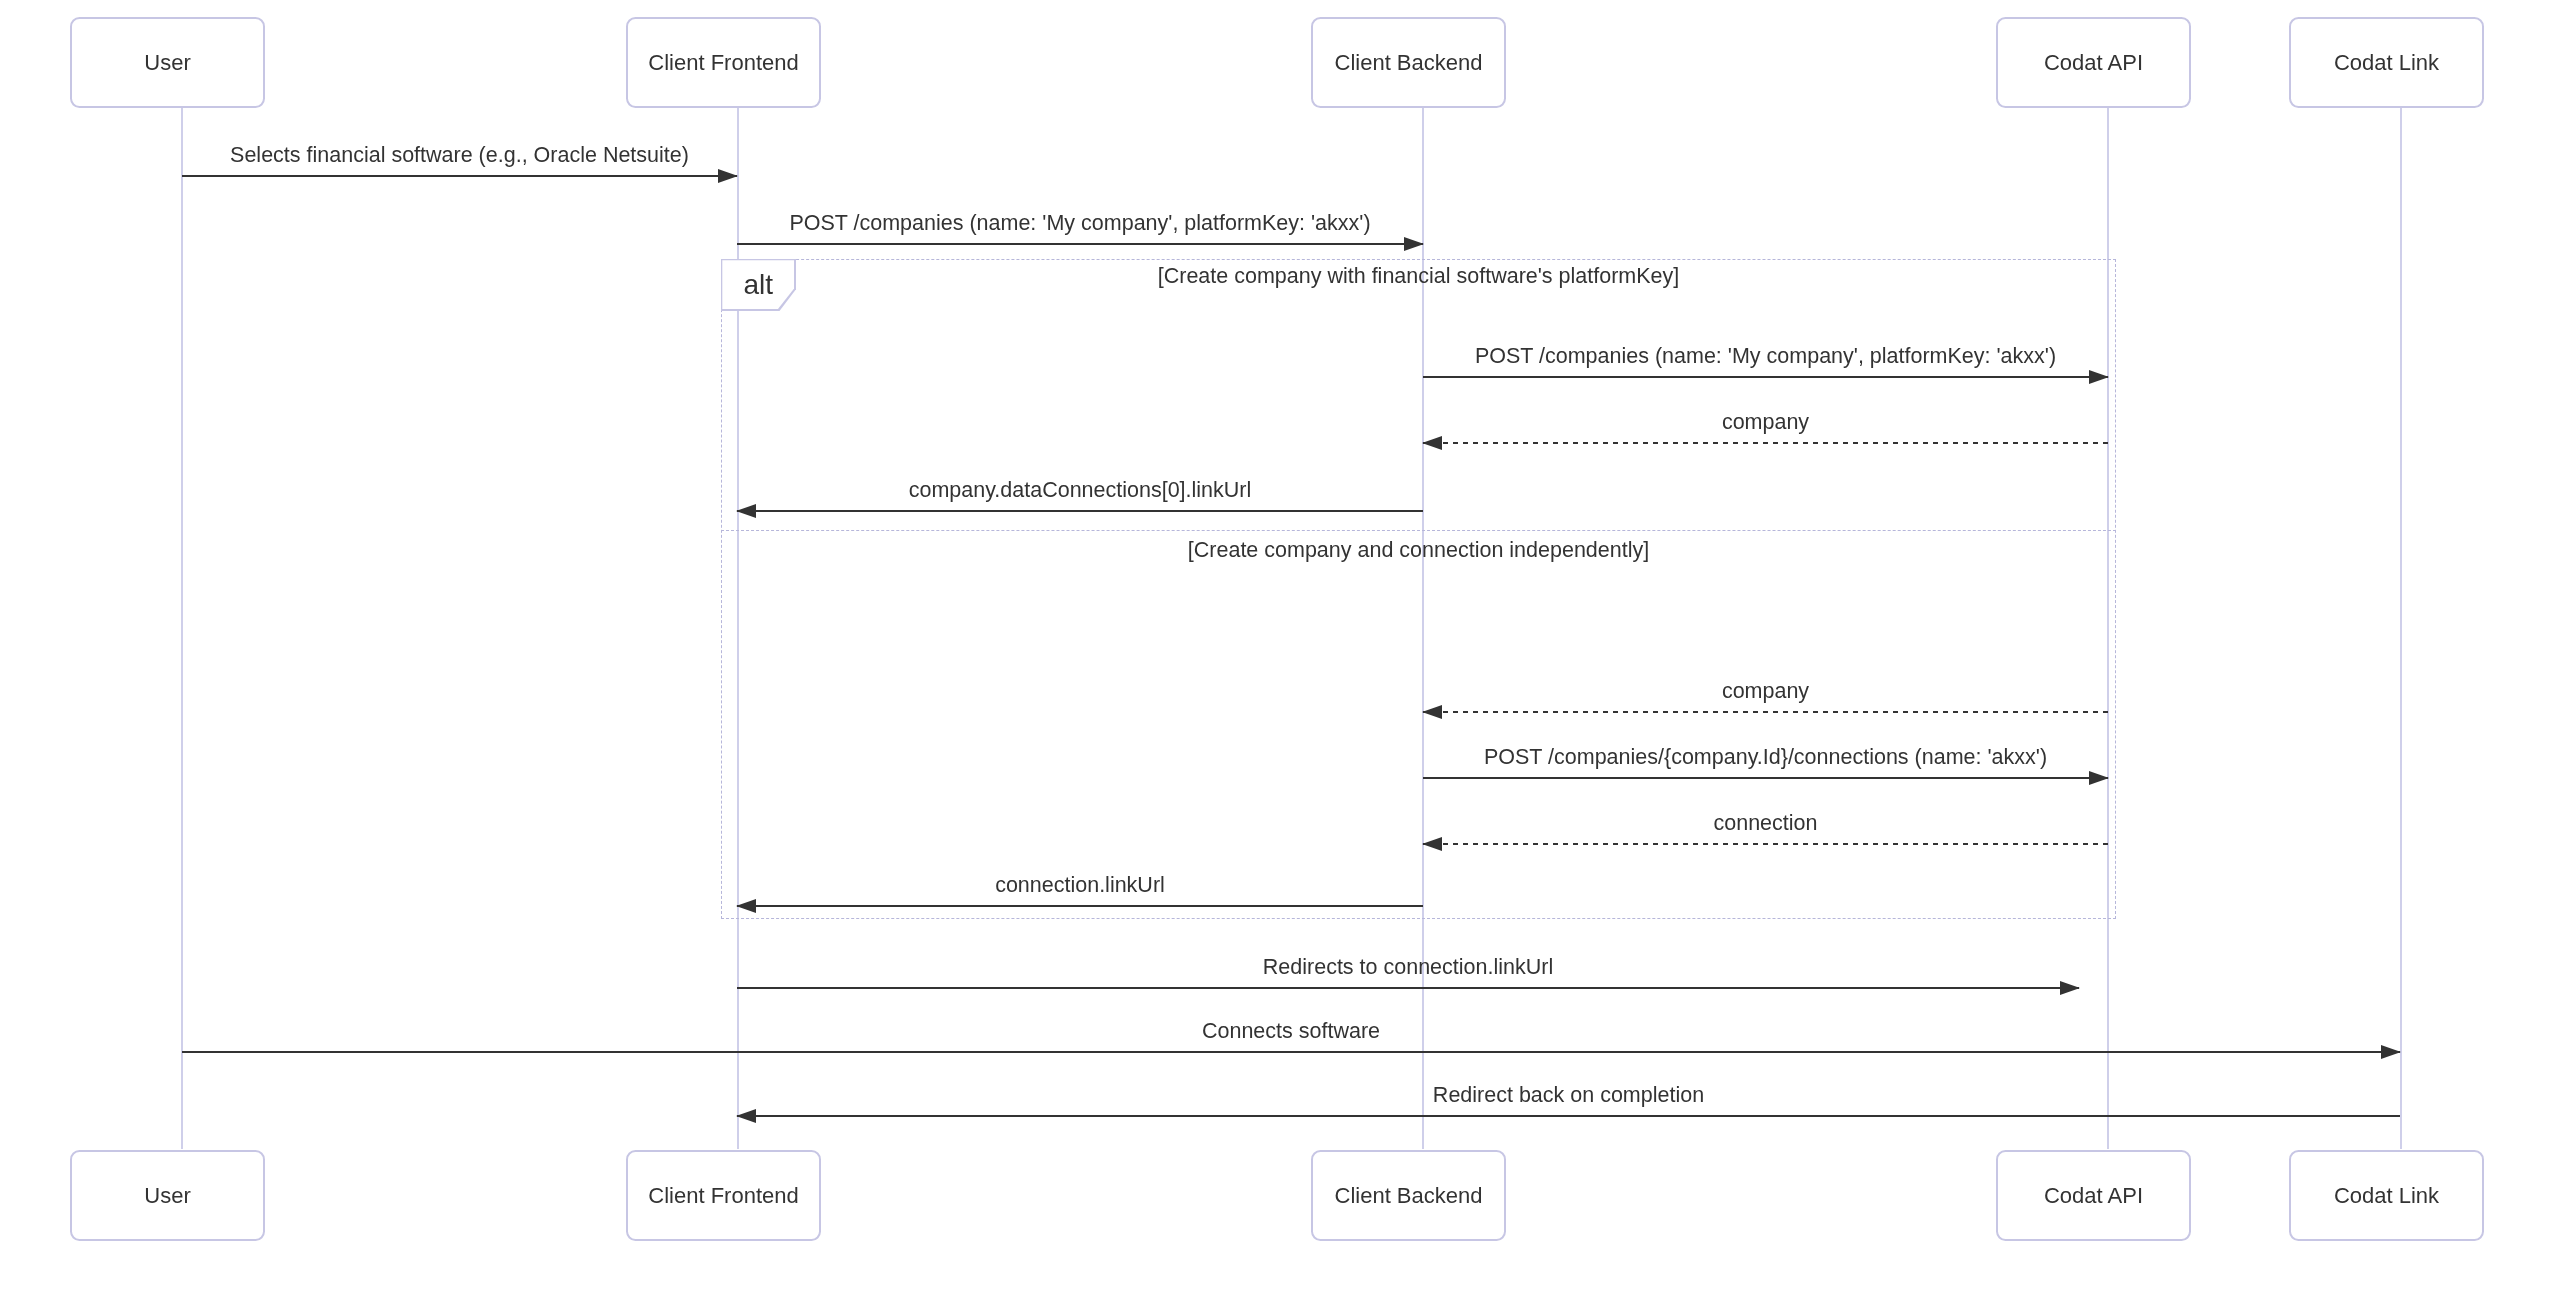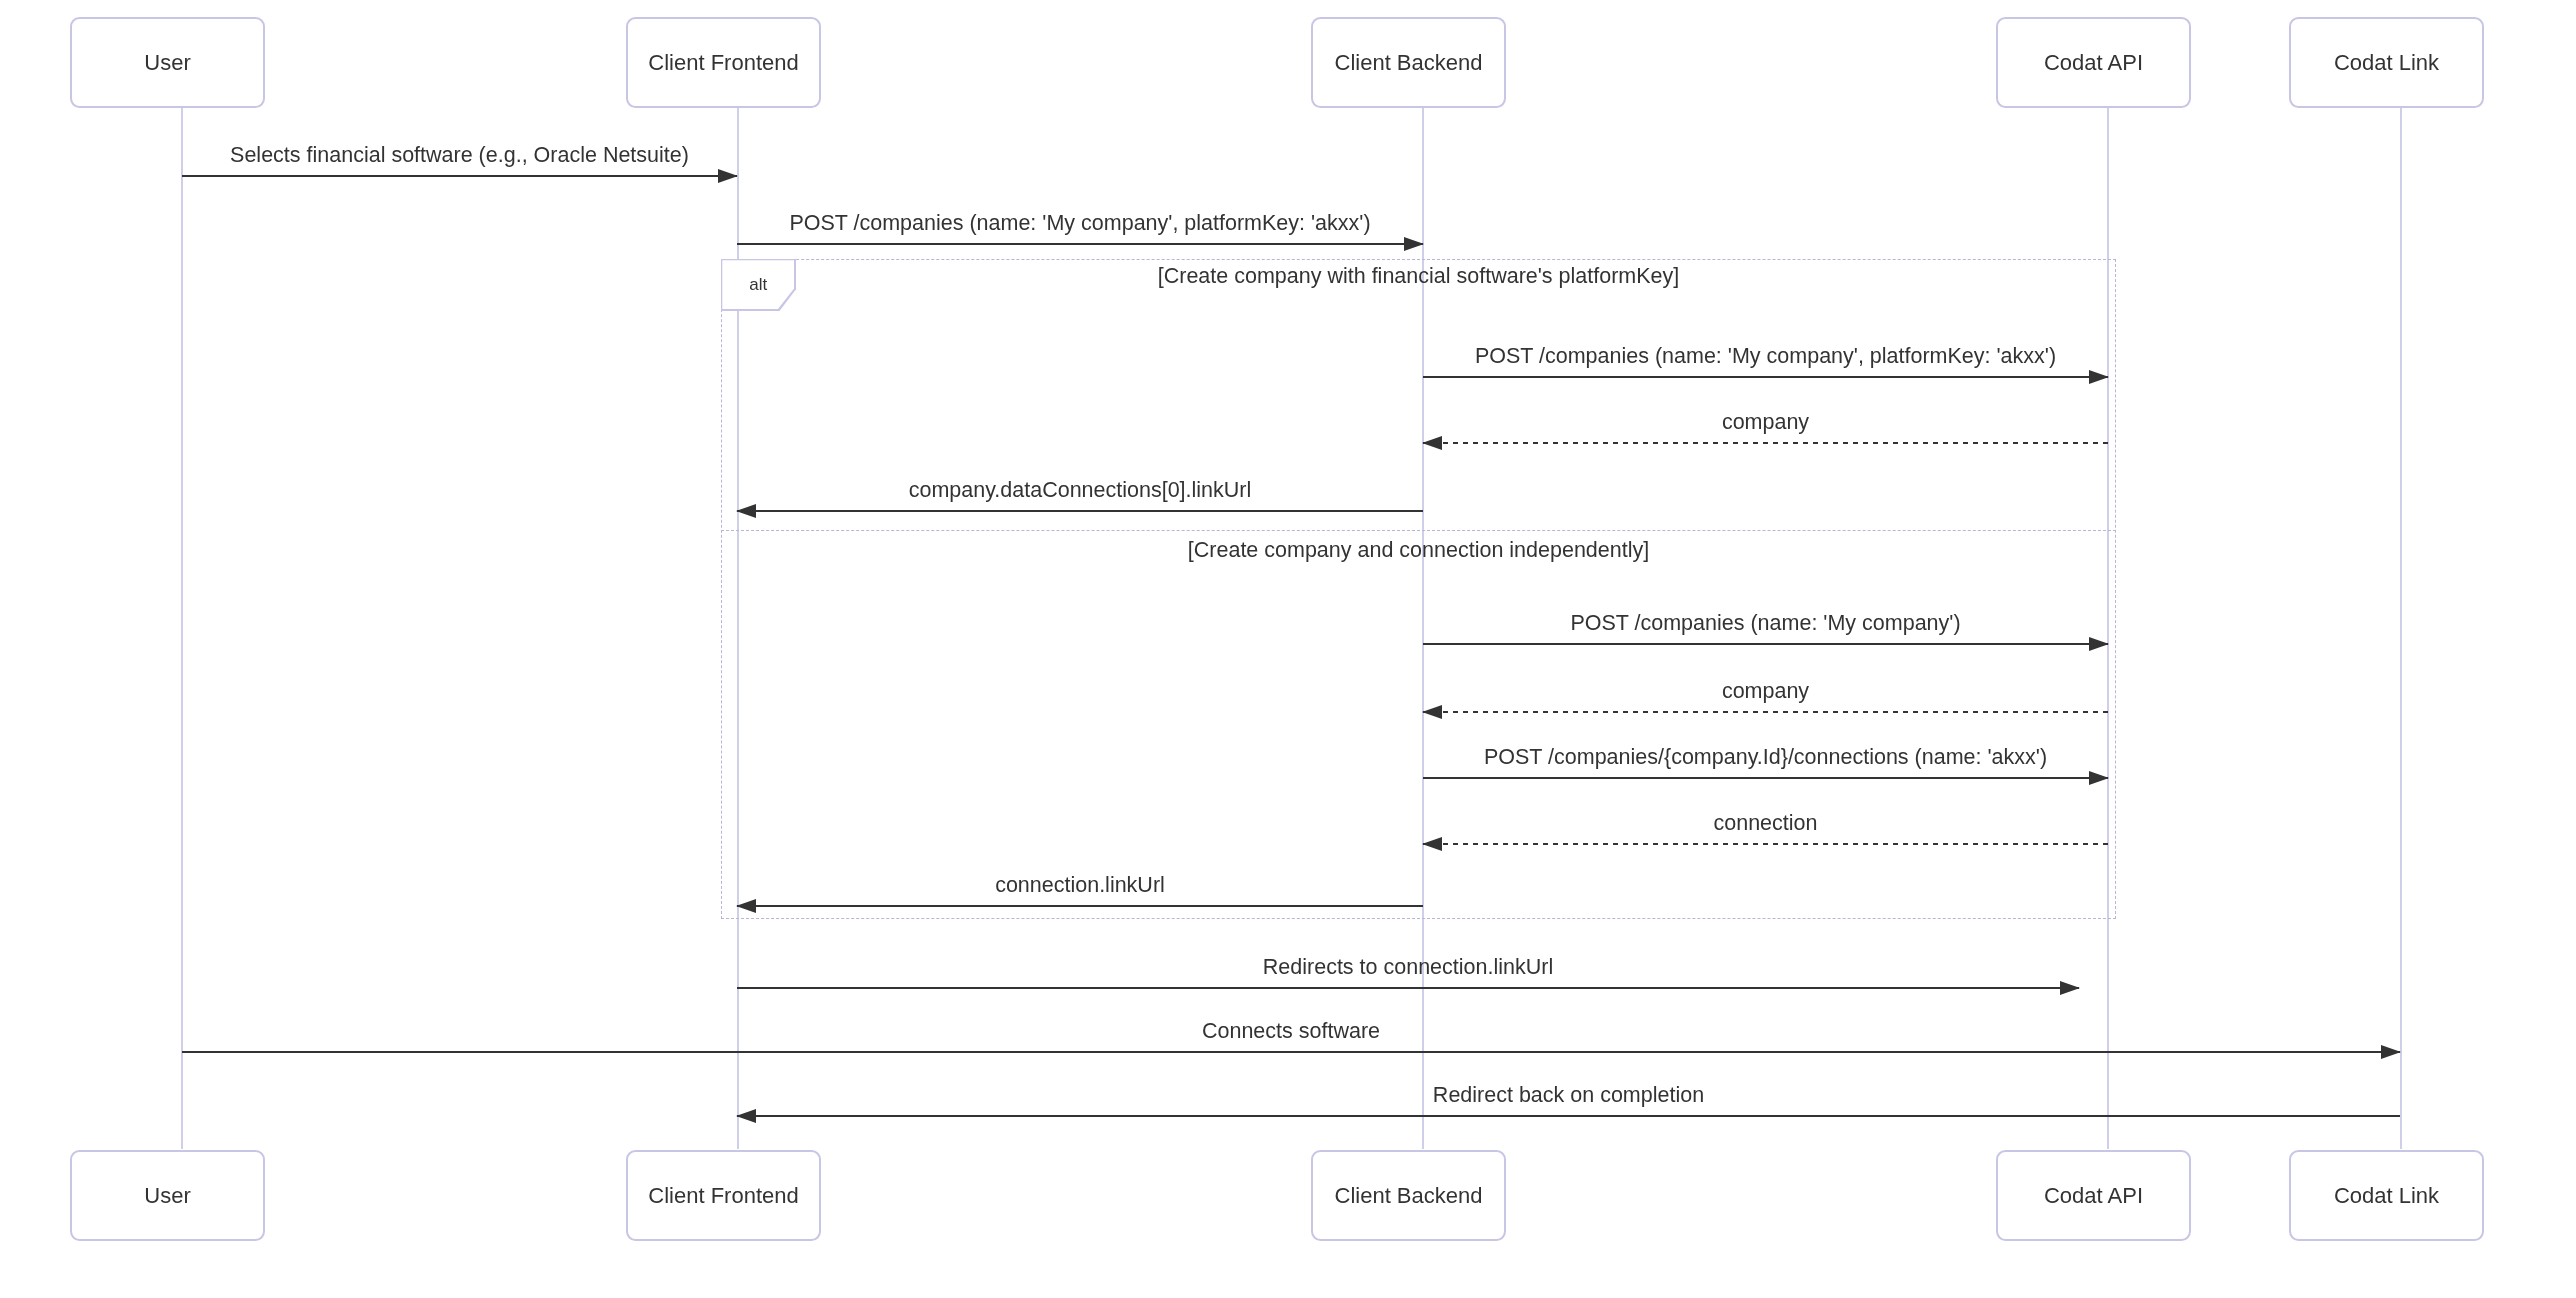--- a/index.html
+++ b/index.html
@@ -55,21 +55,21 @@
   .alt-label-outer{
     position:absolute;left:721px;top:259px;width:75px;height:52px;
     background:#c7c6e4;
     clip-path:polygon(0 0,100% 0,100% 58%,78% 100%,0 100%);
   }
   .alt-label-inner{
     position:absolute;left:1.3px;top:1.3px;width:72px;height:49px;
     background:#ffffff;
     clip-path:polygon(0 0,100% 0,100% 57%,77% 100%,0 100%);
     display:flex;align-items:center;justify-content:center;
-    font-size:17px;color:#333333;
+    font-size:28px;color:#333333;
   }
   .alt-cond{
     position:absolute;left:721px;width:1395px;
     text-align:center;font-size:21.5px;color:#333333;
     white-space:nowrap;
   }
 </style>
 </head>
 <body>
 
@@ -144,25 +144,20 @@
     <div class="line dashed"></div>
     <div class="arrow left"></div>
   </div>
 
   <div class="msg" style="left:737px;top:478px;width:686px">
     <div class="msg-text">company.dataConnections[0].linkUrl</div>
     <div class="line"></div>
     <div class="arrow left"></div>
   </div>
 
-  <div class="msg" style="left:1423px;top:611px;width:685px">
-    <div class="msg-text">POST /companies (name: 'My company')</div>
-    <div class="line"></div>
-    <div class="arrow right"></div>
-  </div>
 
   <div class="msg" style="left:1423px;top:679px;width:685px">
     <div class="msg-text">company</div>
     <div class="line dashed"></div>
     <div class="arrow left"></div>
   </div>
 
   <div class="msg" style="left:1423px;top:745px;width:685px">
     <div class="msg-text">POST /companies/{company.Id}/connections (name: 'akxx')</div>
     <div class="line"></div>

